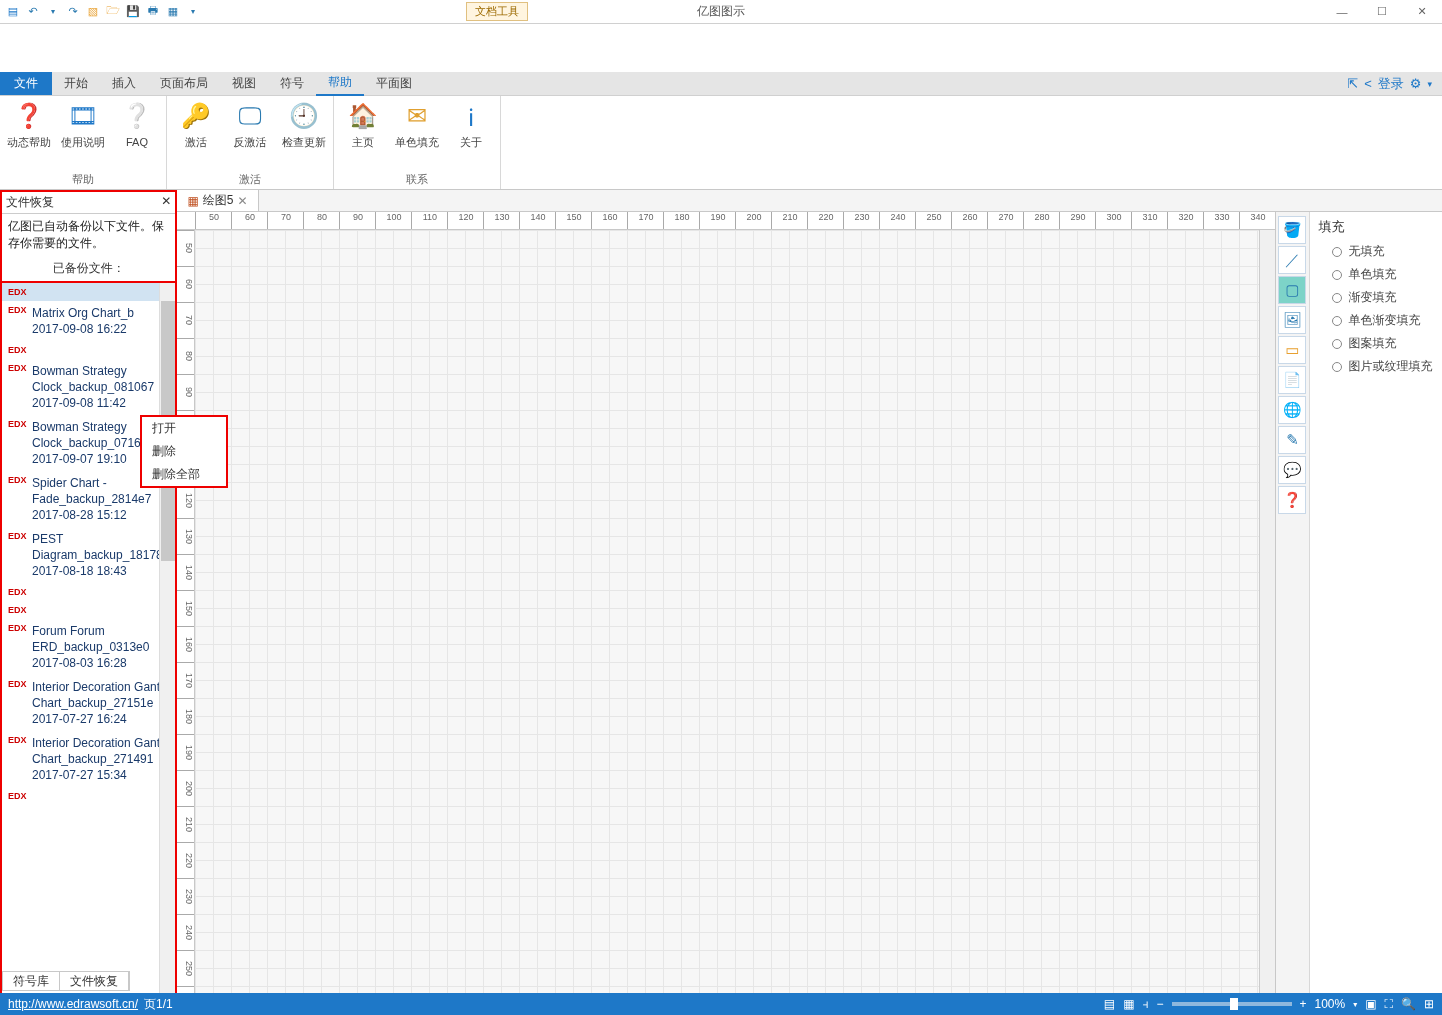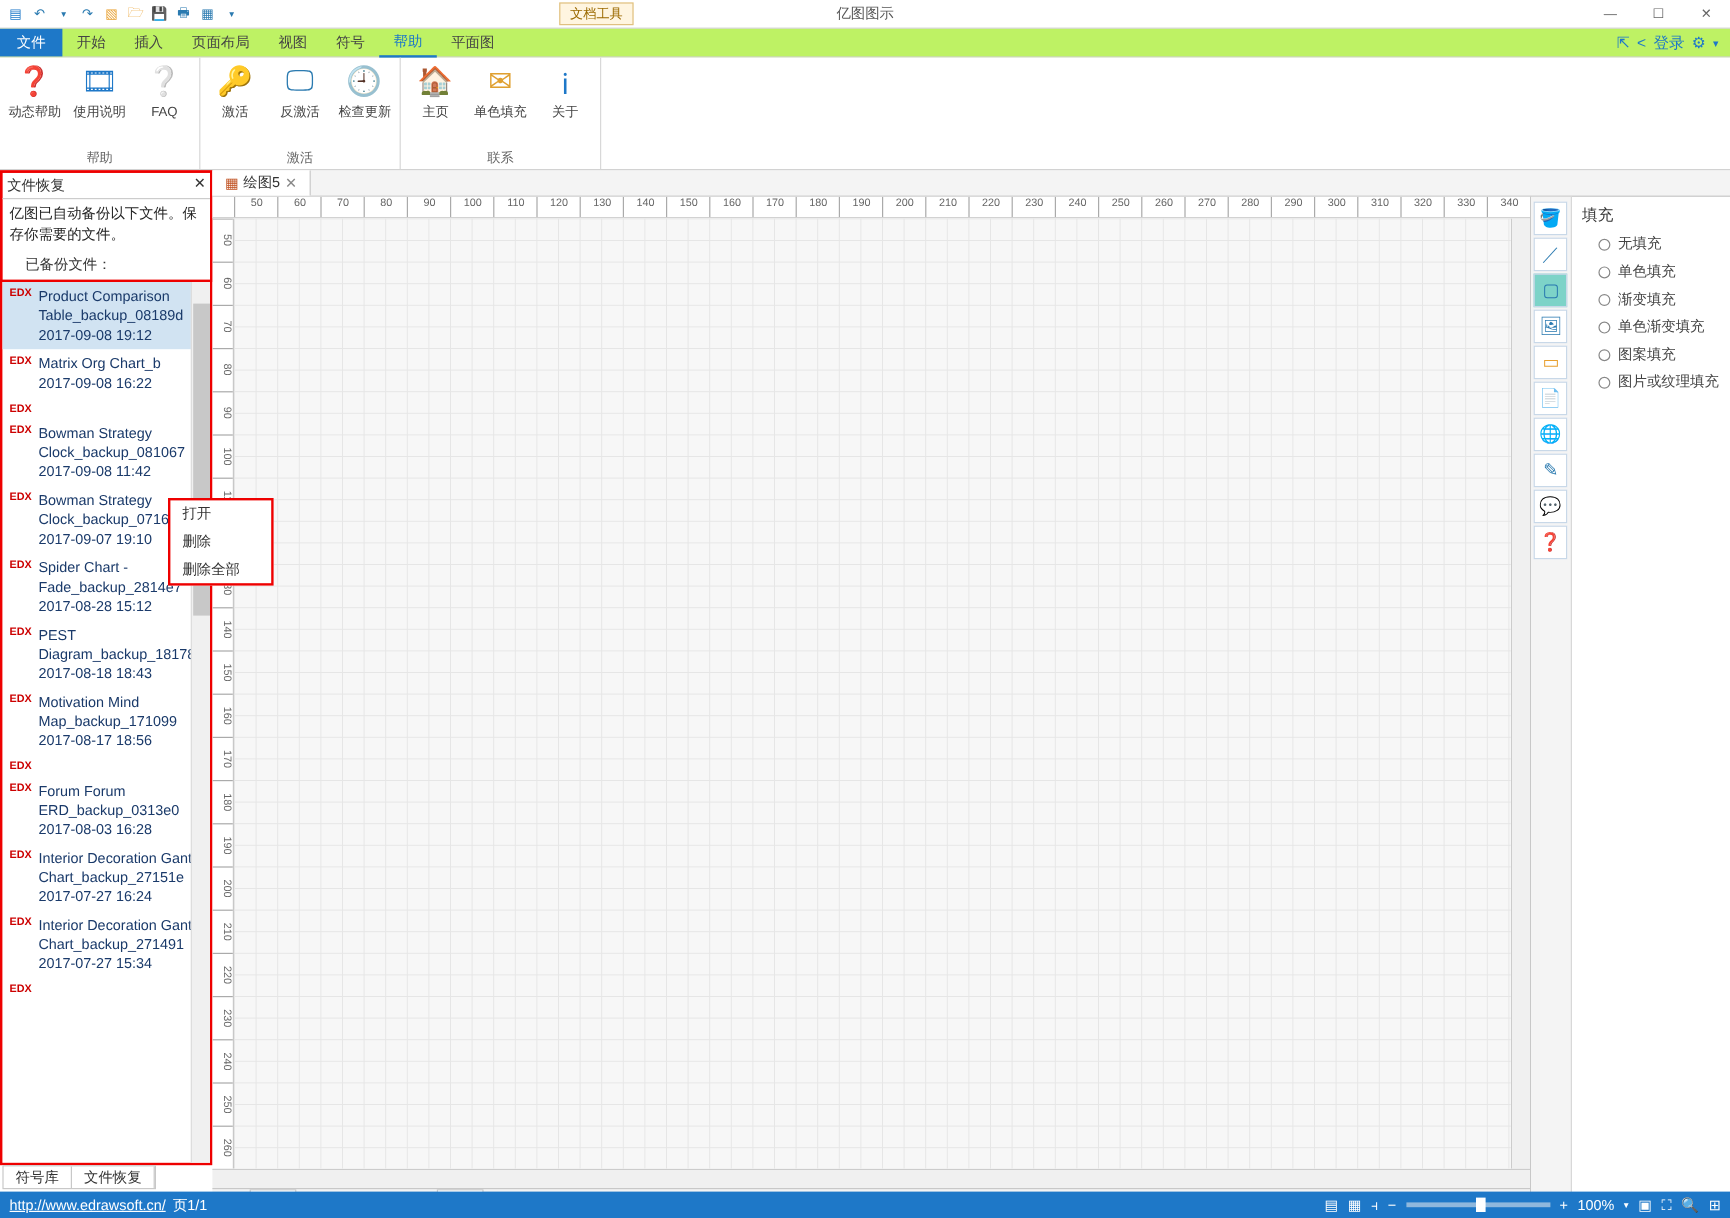--- a/index.html
+++ b/index.html
@@ -8,42 +8,42 @@
 
 .title-bar { height:24px; background:#fff; display:flex; align-items:center; border-bottom:1px solid #d0d0d0; }
 .qat { display:flex; align-items:center; gap:2px; padding:0 4px; }
 .qat-btn { width:18px; height:18px; display:flex; align-items:center; justify-content:center; font-size:11px; color:#2a7ab0; cursor:pointer; }
 .doc-tool-tab { margin-left:260px; background:#fff5e0; border:1px solid #e0c080; padding:1px 8px; font-size:11px; color:#9c6a00; }
 .app-title { position:absolute; left:50%; transform:translateX(-50%); color:#555; font-size:12px; }
 .win-ctrls { margin-left:auto; display:flex; }
 .win-ctrl { width:40px; height:24px; display:flex; align-items:center; justify-content:center; color:#666; font-size:11px; }
 
 
-.menu-tabs { height:24px; background:#bef264; display:flex; align-items:center; border-bottom:1px solid #d0d0d0; }
+.menu-tabs { height:24px; background:#e5e5e5; display:flex; align-items:center; border-bottom:1px solid #d0d0d0;margin-top:48px; }
 .menu-tab { padding:3px 12px; font-size:12px; color:#444; cursor:pointer; }
 .menu-tab.file { background:#1e78c8; color:#fff; padding:3px 14px; }
 .menu-tab.active { color:#1e78c8; border-bottom:2px solid #1e78c8; }
 .top-right { margin-left:auto; display:flex; gap:6px; padding-right:10px; align-items:center; }
 .top-right .tr-btn { color:#1e78c8; font-size:13px; }
 
 
 .ribbon { height:94px; background:#fff; border-bottom:1px solid #c8c8c8; display:flex; }
 .rib-group { border-right:1px solid #d8d8d8; display:flex; flex-direction:column; }
 .rib-items { display:flex; flex:1; padding:4px 6px; gap:8px; }
 .rib-item { display:flex; flex-direction:column; align-items:center; justify-content:flex-start; width:46px; gap:4px; cursor:pointer; }
 .rib-icon { width:32px; height:32px; display:flex; align-items:center; justify-content:center; font-size:24px; }
 .rib-label { font-size:11px; color:#444; text-align:center; line-height:13px; }
 .rib-title { text-align:center; font-size:11px; color:#666; padding:2px 0; }
 
 
 .main { display:flex; height:829px; }
 .left-panel { width:236px; border-right:1px solid #c8c8c8; display:flex; flex-direction:column; border:2px solid #e00; border-bottom:2px solid #e00; }
 .lp-header { display:flex; justify-content:space-between; padding:2px 4px; border-bottom:1px solid #ccc; }
 .lp-desc { padding:4px 6px; font-size:12px; color:#222; }
-.lp-sub { padding:4px 19px; font-size:12px; }
+.lp-sub { padding:4px 19px; font-size:12px;text-align:center; }
 .lp-list { flex:1; overflow:hidden; position:relative; }
 .lp-item { display:flex; gap:6px; padding:4px 6px; cursor:pointer; }
 .lp-item.selected { background:#d1e3f2; }
 .lp-item-icon { width:18px; font-size:9px; color:#c00; font-weight:bold; }
 .lp-item-text { font-size:12px; color:#1a3a6a; line-height:16px; }
 .lp-scroll { position:absolute; right:0; top:0; width:16px; height:100%; background:#f0f0f0; border-left:1px solid #ddd;}
 .lp-scroll-thumb{ width:14px; background:#c8c8c8; margin:18px 1px 0 1px; height:260px; }
 
 .context-menu { position:absolute; left:140px; top:415px; width:88px; background:#fff; border:1px solid #888; border:2px solid #e00; z-index:5;}
 .context-menu-item { padding:3px 10px; font-size:12px; cursor:pointer; }
@@ -199,24 +199,20 @@
       <div class="lp-header">
         <span>文件恢复</span>
         <span>✕</span>
       </div>
       <div class="lp-desc">亿图已自动备份以下文件。保存你需要的文件。</div>
       <div class="lp-sub">已备份文件：</div>
     </div>
     <div class="lp-list" id="lp-list">
       <div class="lp-item selected">
           <span class="lp-item-icon">EDX</span>
-          <div class="lp-item-text">
-            <div>Product Comparison Table_backup_08189d</div>
-            <div>2017-09-08 19:12</div>
-          </div>
         </div>
         <div class="lp-item">
           <span class="lp-item-icon">EDX</span>
           <div class="lp-item-text">
             <div>Matrix Org Chart_b</div>
             <div>2017-09-08 16:22</div>
           </div>
         </div>
         <div class="lp-item">
           <span class="lp-item-icon">EDX</span>
@@ -244,24 +240,20 @@
         </div>
         <div class="lp-item">
           <span class="lp-item-icon">EDX</span>
           <div class="lp-item-text">
             <div>PEST Diagram_backup_181784</div>
             <div>2017-08-18 18:43</div>
           </div>
         </div>
         <div class="lp-item">
           <span class="lp-item-icon">EDX</span>
-          <div class="lp-item-text">
-            <div>Motivation Mind Map_backup_171099</div>
-            <div>2017-08-17 18:56</div>
-          </div>
         </div>
         <div class="lp-item">
           <span class="lp-item-icon">EDX</span>
         </div>
         <div class="lp-item">
           <span class="lp-item-icon">EDX</span>
           <div class="lp-item-text">
             <div>Forum Forum ERD_backup_0313e0</div>
             <div>2017-08-03 16:28</div>
           </div>

